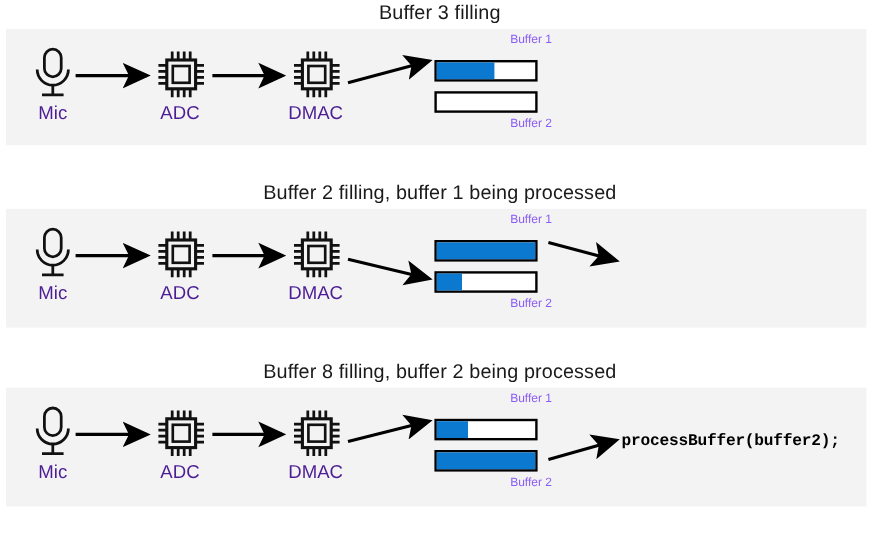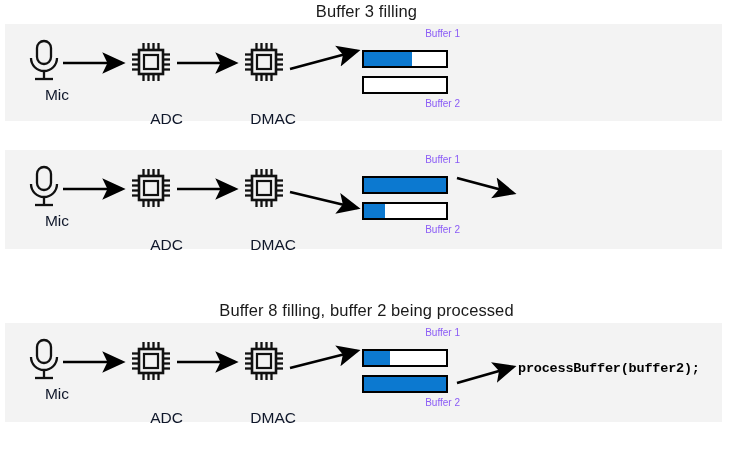--- a/index.html
+++ b/index.html
@@ -50,43 +50,42 @@
     top: 14px;
     width: 50px;
     height: 72px;
   }
   .node-mic svg { display: block; }
   .node-label {
     position: absolute;
     left: 0;
     top: 48px;
     width: 50px;
-    text-align: right;
+    text-align: center;
     font-size: 15.5px;
-    color: #0f172a;
+    color: #4c1d95;
     white-space: nowrap;
   }
 
   
   .node-chip {
     position: absolute;
     top: 14px;
     width: 66px;
     height: 72px;
   }
   .node-chip .chip-icon {
     position: absolute;
     left: 14px;
     top: 2px;
   }
   .node-chip .node-label {
     width: 66px;
     left: 0;
     top: 48px;
-    margin-top: 24px;
   }
   #chip-adc-0, #chip-adc-1, #chip-adc-2 { left: 112px; }
   #chip-dmac-0, #chip-dmac-1, #chip-dmac-2 { left: 225px; }
 
   
   .arrow-layer {
     position: absolute;
     left: 0;
     top: 0;
     width: 717px;
@@ -232,20 +231,21 @@
       <div class="buffer-rect buf-2">
         <div class="buffer-fill" style="width: 0%; background: rgb(12, 121, 208);"></div>
       </div>
       <div class="buffer-caption cap-bottom">Buffer 2</div>
     </div>
 
   </div>
 </div>
 
 <div class="panel-block" id="panel-1">
+  <div class="panel-title">Buffer 2 filling, buffer 1 being processed</div>
   <div class="panel-body tall">
 
     <div class="node-mic">
       <svg width="50" height="48" viewBox="0 0 50 48">
         <rect x="18" y="3" width="14" height="23" rx="7" ry="7" fill="none" stroke="#111" stroke-width="2.3"></rect>
         <path d="M12 20 a13 13 0 0 0 26 0" fill="none" stroke="#111" stroke-width="2.3"></path>
         <line x1="25" y1="33" x2="25" y2="41" stroke="#111" stroke-width="2.3"></line>
         <line x1="16" y1="41" x2="34" y2="41" stroke="#111" stroke-width="2.3"></line>
       </svg>
       <div class="node-label">Mic</div>

